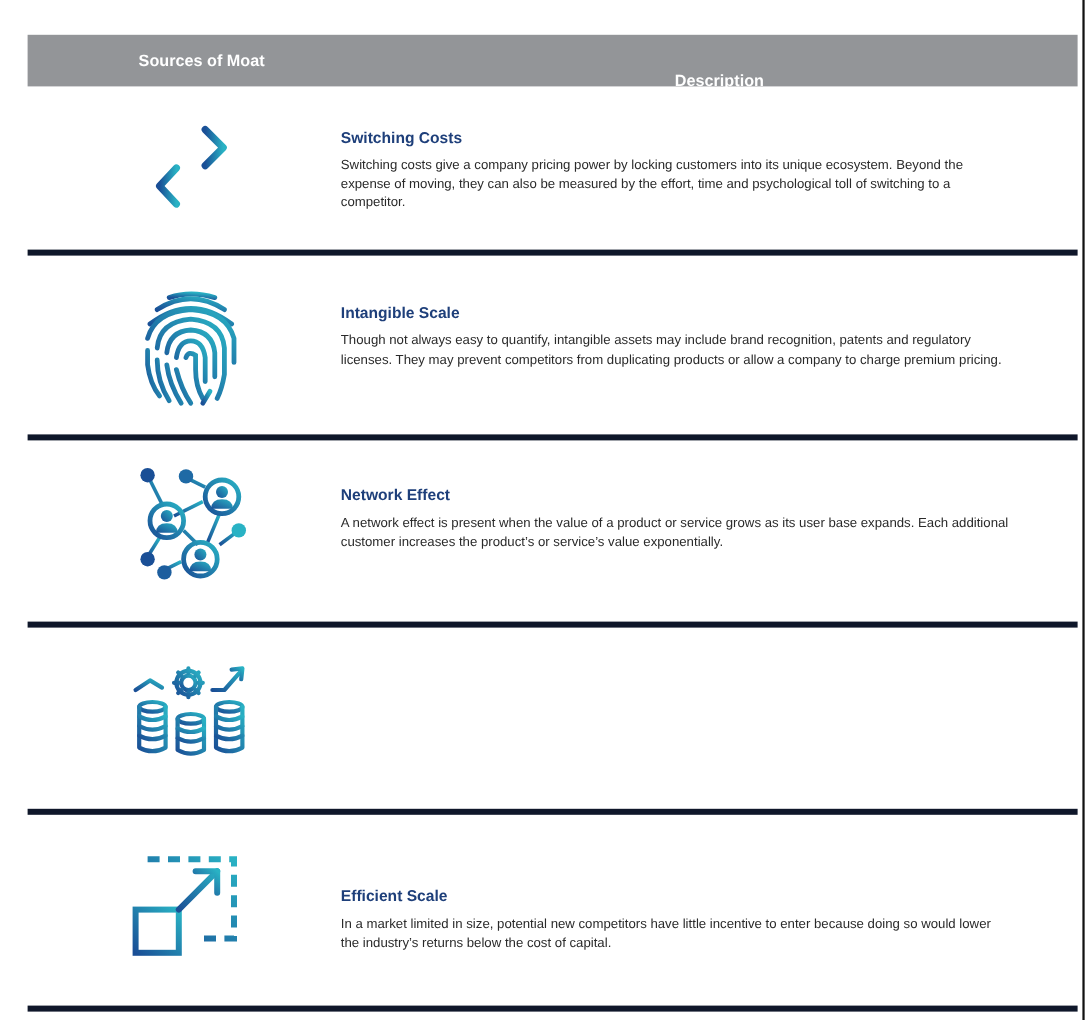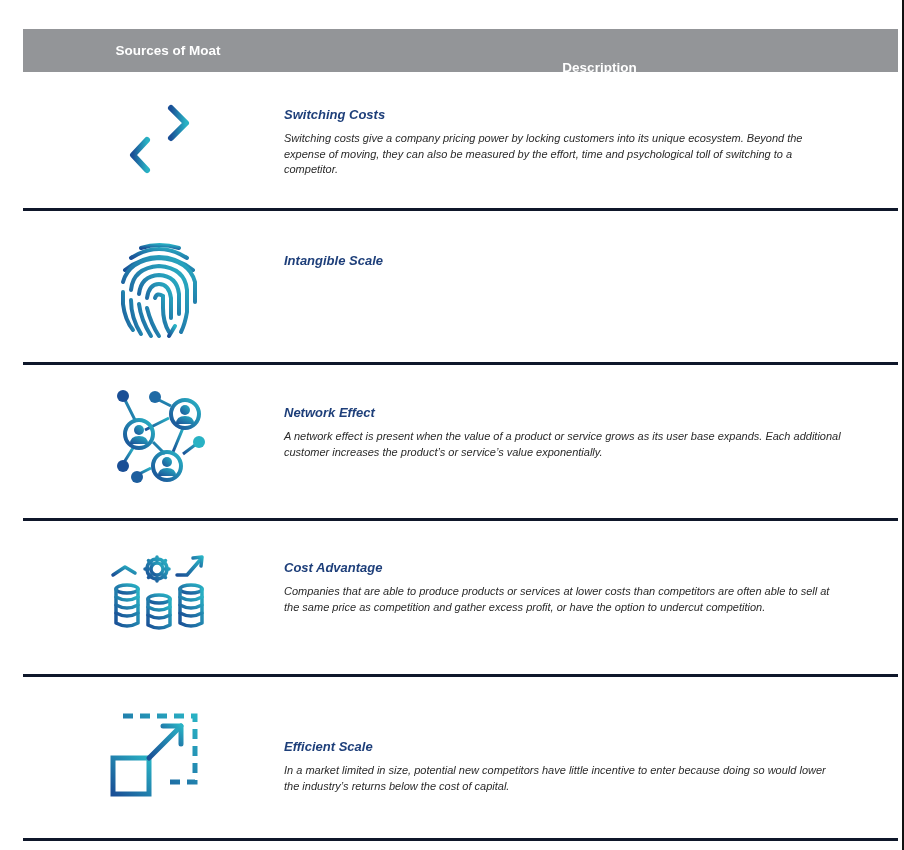--- a/index.html
+++ b/index.html
@@ -4,21 +4,21 @@
   <style>
     html, body { margin: 0; padding: 0; background: #ffffff; }
     body { width: 904px; height: 850px; position: relative; overflow: hidden;
            font-family: "Liberation Sans", "DejaVu Sans", sans-serif; }
     .right-edge { position: absolute; top: 0; right: 0; width: 2px; height: 850px; background: #111; }
     .table { position: absolute; left: 23px; top: 29px; width: 875px; }
     .thead { height: 43px; background: #939598; display: flex; align-items: center; color: #fff;
              font-weight: bold; font-size: 13.5px; }
     .th-source { width: 278px; text-align: center; box-sizing: border-box; padding-left: 12px; }
     .th-desc { flex: 1; text-align: center; margin-top: 33px; }
-    .row { position: absolute; left: 0; width: 875px; border-bottom: 3px solid #0f172a; font-style: italic; }
+    .row { position: absolute; left: 0; width: 875px; border-bottom: 5px solid #0f172a; }
     .icon-cell { position: absolute; left: 86px; width: 100px; height: 100px; }
     .icon-cell svg { width: 100%; height: 100%; display: block; }
     .text-cell { position: absolute; left: 261px; width: 560px; }
     .title { font-weight: bold; color: #1e3f7a; font-size: 13px; margin: 0 0 9px 0; }
     .desc { color: #2a2a2a; font-size: 11px; line-height: 15.6px; margin: 0; }
   </style>
 </head>
 <body>
 
 <svg width="0" height="0" style="position:absolute">
@@ -70,20 +70,21 @@
         <path d="M30 52 Q32 34 50 33 Q68 34 70 52 L70 72"></path>
         <path d="M30 62 Q32 78 42 94"></path>
         <path d="M38 56 Q40 42 50 42 Q60 42 62 56 L62 76"></path>
         <path d="M38 66 Q42 82 50 94"></path>
         <path d="M46 56 Q48 50 54 54 L54 66 Q54 80 60 90"></path>
         <path d="M60 94 L66 84"></path>
       </svg>
     </div>
     <div class="text-cell" style="top:44px;">
       <p class="title">Intangible Scale</p>
+      <p class="desc">Though not always easy to quantify, intangible assets may include brand recognition, patents and regulatory licenses. They may prevent competitors from duplicating products or allow a company to charge premium pricing.</p>
     </div>
   </div>
 
   <div class="row" style="top:334px;height:155px;">
     <div class="icon-cell" style="top:27px;">
       <svg viewBox="0 0 100 100">
         <g stroke="url(#g)" stroke-width="3" fill="none">
           <line x1="14" y1="6" x2="26" y2="30"></line>
           <line x1="46" y1="8" x2="62" y2="16"></line>
           <line x1="36" y1="40" x2="60" y2="28"></line>
@@ -134,24 +135,20 @@
           <path d="M7 48 Q18 54 29 48 M7 56 Q18 62 29 56 M7 64 Q18 70 29 64"></path>
           <ellipse cx="50" cy="50" rx="11" ry="4"></ellipse>
           <path d="M39 50 L39 76 Q50 82 61 76 L61 50"></path>
           <path d="M39 58 Q50 64 61 58 M39 66 Q50 72 61 66"></path>
           <ellipse cx="82" cy="40" rx="11" ry="4"></ellipse>
           <path d="M71 40 L71 74 Q82 80 93 74 L93 40"></path>
           <path d="M71 48 Q82 54 93 48 M71 56 Q82 62 93 56 M71 64 Q82 70 93 64"></path>
         </g>
       </svg>
     </div>
-    <div class="text-cell" style="top:41px;">
-      <p class="title">Cost Advantage</p>
-      <p class="desc">Companies that are able to produce products or services at lower costs than competitors are often able to sell at the same price as competition and gather excess profit, or have the option to undercut competition.</p>
-    </div>
   </div>
 
   <div class="row" style="top:646px;height:163px;">
     <div class="icon-cell" style="top:37px;">
       <svg viewBox="0 0 100 100" fill="none" stroke-linecap="butt">
         <g stroke="url(#g)" stroke-width="5" stroke-dasharray="10 7">
           <path d="M14 4 L86 4 L86 70 L56 70"></path>
           <path d="M14 4 L14 42"></path>
         </g>
         <rect x="4" y="46" width="36" height="36" stroke="url(#g)" stroke-width="5"></rect>

